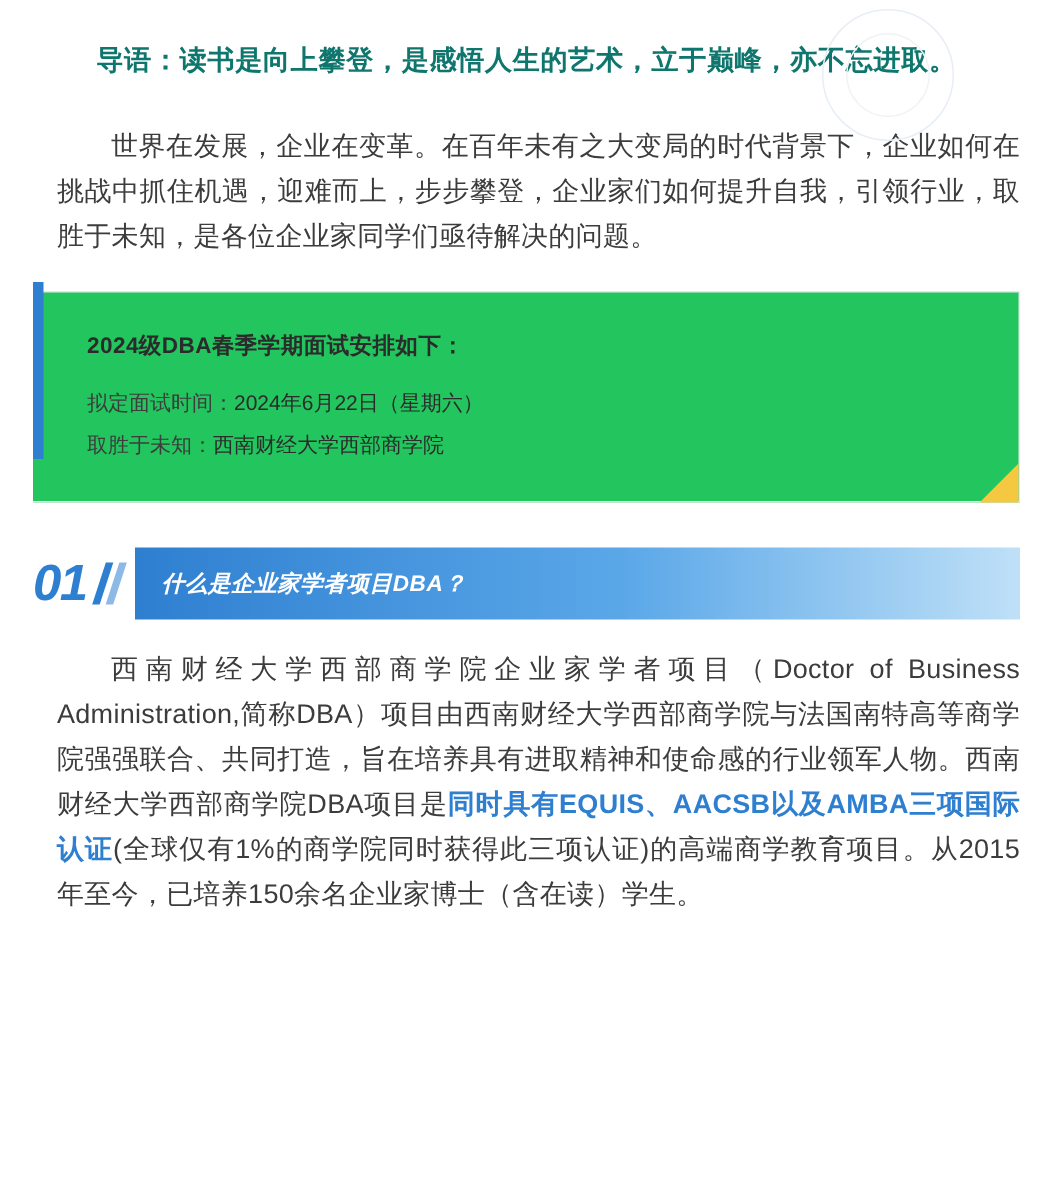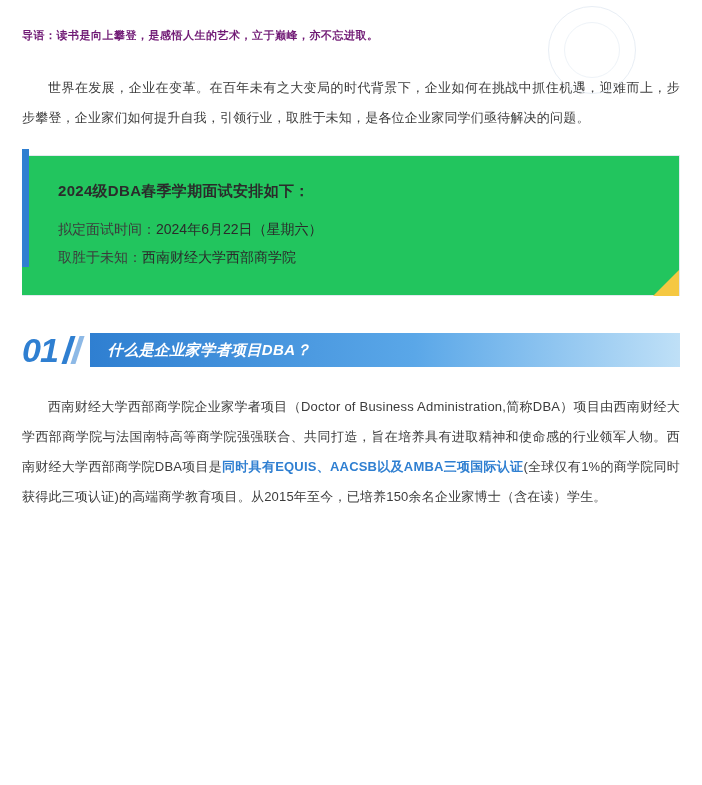--- a/index.html
+++ b/index.html
@@ -36,32 +36,32 @@
   .deco-circle.inner {
     top: -6px;
     right: 82px;
     width: 54px;
     height: 54px;
     border-color: #eef3f8;
   }
 
   .lead {
     margin: 28px 0 0 0;
-    text-align: left;
-    font-size: 11px;
-    font-weight: bold;
-    color: #701a75;
+    text-align: center;
+    font-size: 18px;
+    font-weight: bold;
+    color: #0f766e;
     letter-spacing: 0.5px;
   }
 
   p.body {
-    font-size: 13px;
+    font-size: 18px;
     line-height: 30px;
     color: #3c3c3c;
-    margin: 22px 0 0 0;
+    margin: 22px 0 0 16px;
     text-indent: 2em;
     text-align: justify;
     letter-spacing: 0.2px;
   }
   p.body.first {
     margin-top: 30px;
   }
 
   .highlight-line {
     margin: 26px 0 0 0;
@@ -139,21 +139,21 @@
     display: block;
     width: 5px;
     height: 28px;
     background: #2f7fd1;
     transform: skewX(-18deg);
     margin-right: 4px;
   }
   .section .slashes i.s2 { opacity: 0.55; }
   .section .bar {
     flex: 1;
-    height: 34px;
+    height: 48px;
     background: linear-gradient(90deg, #2f7fd1 0%, #5aa7e8 55%, #bfe0f7 100%);
     display: flex;
     align-items: center;
     padding-left: 18px;
     box-sizing: border-box;
   }
   .section .bar span {
     color: #ffffff;
     font-size: 15px;
     font-weight: bold;

